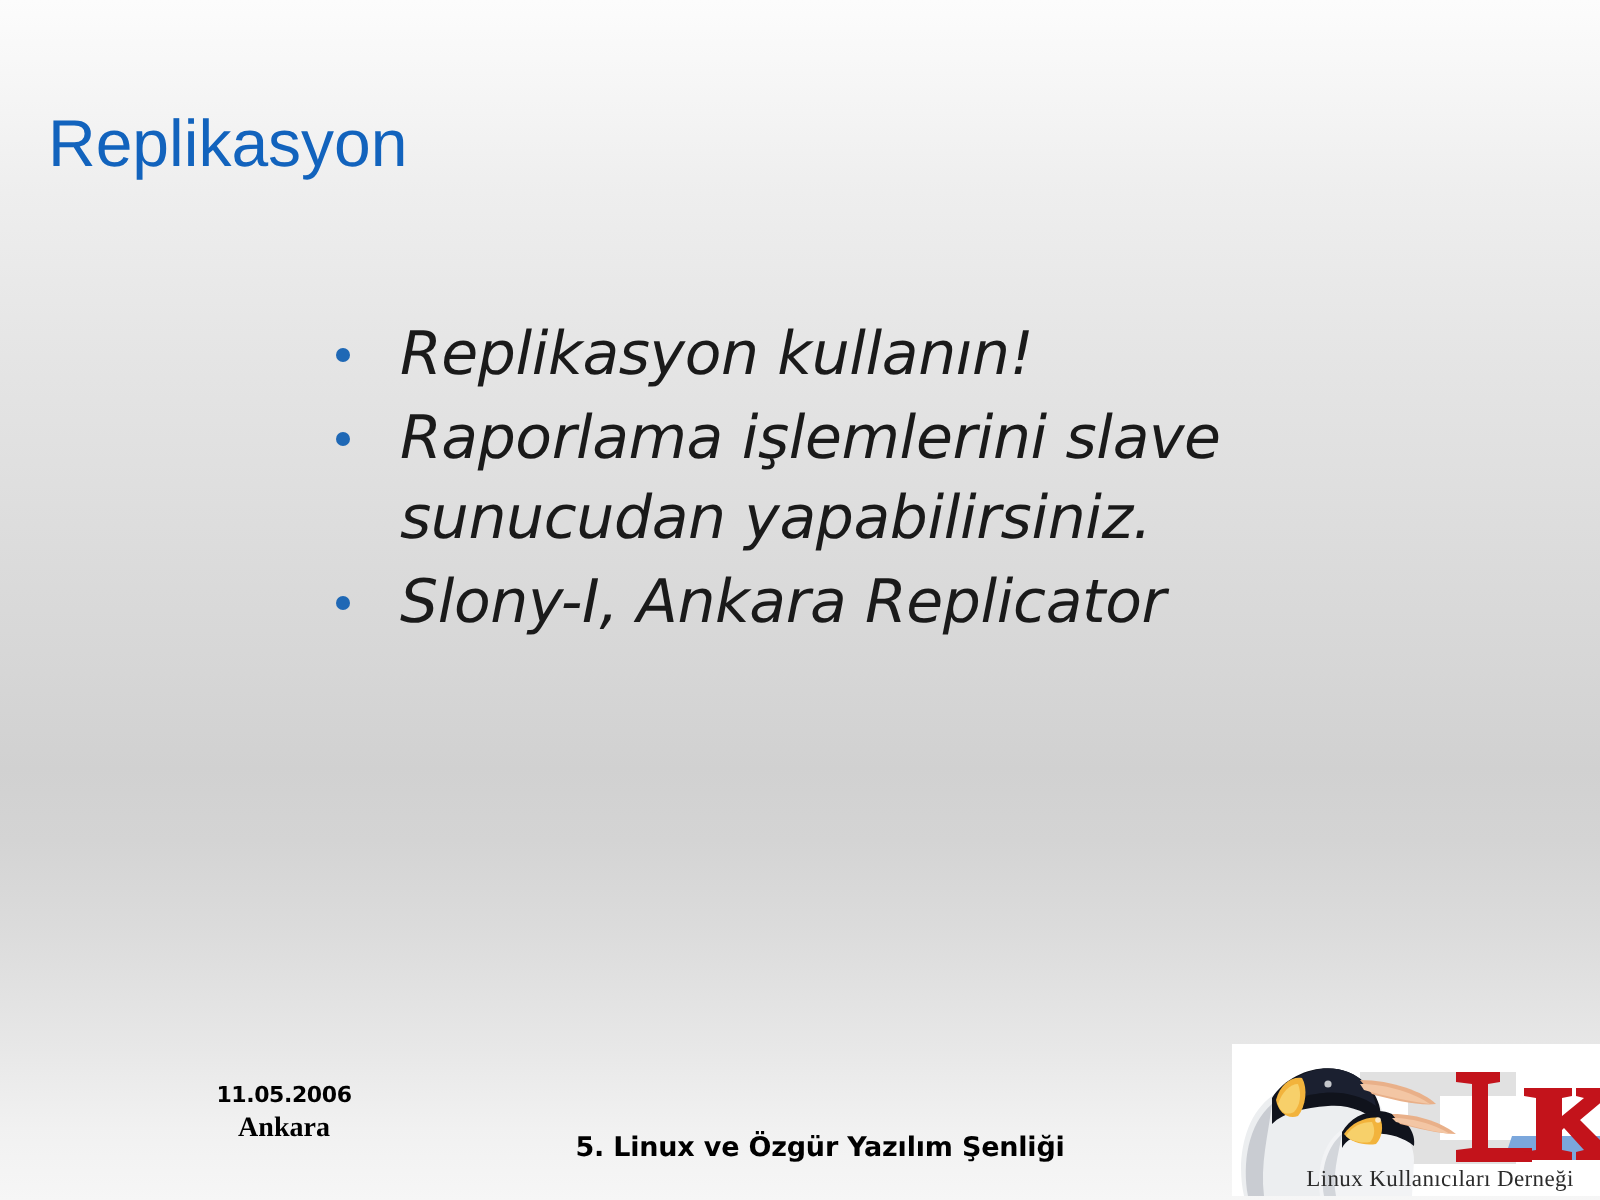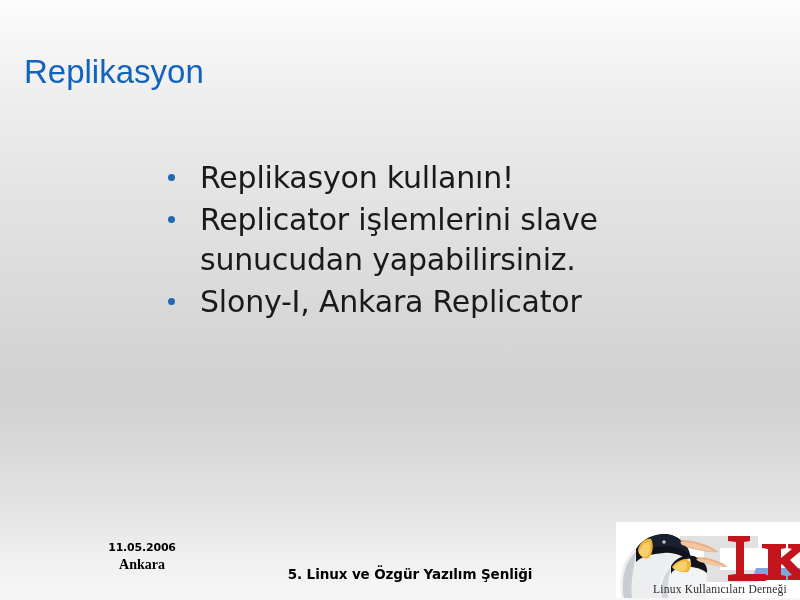--- a/index.html
+++ b/index.html
@@ -77,20 +77,21 @@
   }
   .bullet-text {
     flex: 1 1 auto;
     font-family: "DejaVu Sans", sans-serif;
     font-size: 30px;
     font-weight: 400;
     color: #1a1a1a;
     line-height: 1.33;
     letter-spacing: -0.2px;
     max-width: 560px;
+    font-style: italic;
   }
 
   
   #footer-left {
     position: absolute;
     left: 62px;
     top: 542px;
     width: 160px;
     text-align: center;
   }
@@ -154,21 +155,21 @@
       <span class="bullet-mark">
         <span class="bullet-dot"></span>
       </span>
       <span class="bullet-text">Replikasyon kullanın!</span>
     </div>
 
     <div class="bullet-row">
       <span class="bullet-mark">
         <span class="bullet-dot"></span>
       </span>
-      <span class="bullet-text">Replicator işlemlerini slave sunucudan yapabilirsiniz.</span>
+      <span class="bullet-text">Raporlama işlemlerini slave sunucudan yapabilirsiniz.</span>
     </div>
 
     <div class="bullet-row">
       <span class="bullet-mark">
         <span class="bullet-dot"></span>
       </span>
       <span class="bullet-text">Slony-I, Ankara Replicator</span>
     </div>
 
   </div>

